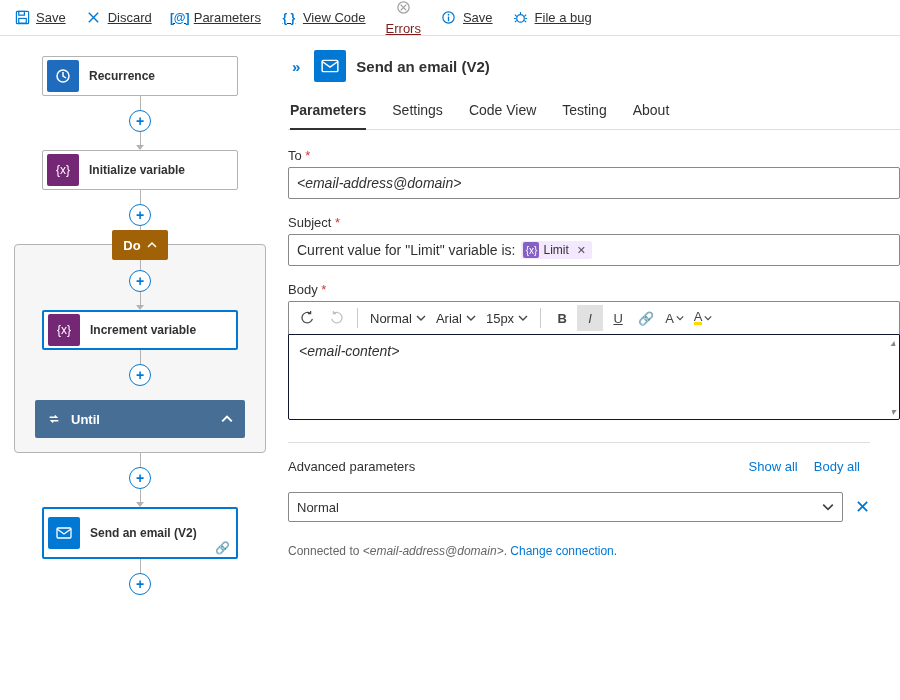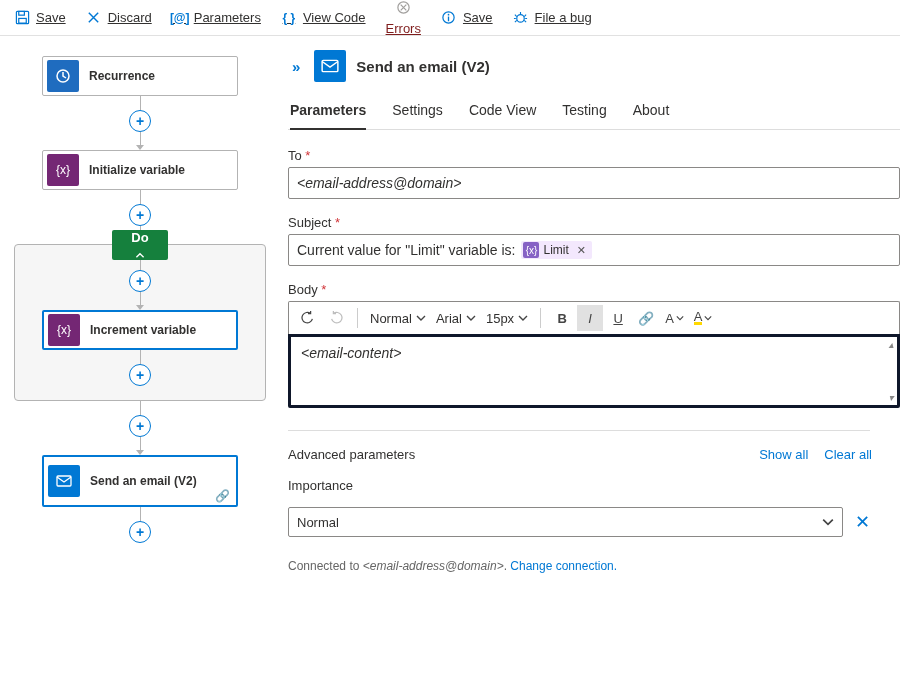--- a/index.html
+++ b/index.html
@@ -17,21 +17,21 @@
   .node.selected { border: 2px solid #0078d4; }
   .node-icon { width: 32px; height: 32px; border-radius: 2px; margin: 0 10px 0 4px; display: flex; align-items: center; justify-content: center; color: #fff; flex-shrink: 0; }
   .node-label { font-size: 12px; font-weight: 600; }
   .link-badge { position: absolute; right: 6px; bottom: 2px; color: #666; font-size: 12px; }
 
   .connector { width: 1px; height: 14px; background: #b3b3b3; }
   .arrow-down { width: 0; height: 0; border-left: 4px solid transparent; border-right: 4px solid transparent; border-top: 5px solid #b3b3b3; margin-top: -1px; }
   .plus-btn { width: 22px; height: 22px; border: 1px solid #0078d4; border-radius: 50%; color: #0078d4; display: flex; align-items: center; justify-content: center; background: #fff; font-weight: bold; font-size: 14px; cursor: pointer; }
 
   .loop-box { width: 252px; border: 1px solid #b3b3b3; border-radius: 4px; background: #f6f6f6; display: flex; flex-direction: column; align-items: center; padding-bottom: 14px; position: relative; }
-  .do-header { width: 56px; height: 30px; background: #15803d; color: #fff; display: flex; align-items: center; justify-content: center; gap: 6px; border-radius: 2px; margin-top: -15px; font-size: 13px; font-weight: 600; flex-direction: column; }
+  .do-header { width: 56px; height: 30px; background: #a16207; color: #fff; display: flex; align-items: center; justify-content: center; gap: 6px; border-radius: 2px; margin-top: -15px; font-size: 13px; font-weight: 600; }
   .until-bar { width: 210px; height: 38px; background: #476f95; color: #fff; border-radius: 2px; display: flex; align-items: center; padding: 0 12px; font-size: 13px; font-weight: 600; gap: 10px; margin-top: 14px; }
   .until-bar .chev { margin-left: auto; }
 
   
   .panel { flex: 1; padding: 10px 0 0 8px; overflow-y: auto; }
   .panel-header { display: flex; align-items: center; gap: 10px; padding: 4px 0 14px 0; }
   .collapse-chev { color: #0078d4; font-weight: bold; cursor: pointer; font-size: 15px; padding: 2px 4px; }
   .panel-icon { width: 32px; height: 32px; background: #0078d4; border-radius: 2px; display:flex; align-items:center; justify-content:center; color:#fff; }
   .panel-title { font-size: 15px; font-weight: 600; }
 
@@ -47,26 +47,26 @@
 
   .token { display: inline-flex; align-items: center; background: #f3e8fd; border-radius: 2px; padding: 1px 6px 1px 2px; margin-left: 6px; font-size: 12px; gap: 4px; }
   .token-ico { width: 16px; height: 16px; background: #8661c5; border-radius: 2px; display:flex; align-items:center; justify-content:center; color:#fff; font-size:10px; }
   .token-x { cursor: pointer; color: #555; font-size: 11px; margin-left: 4px; }
 
   .rte-toolbar { display:flex; align-items:center; gap:2px; border:1px solid #8a8886; border-bottom: none; border-radius: 2px 2px 0 0; padding: 3px 6px; }
   .rte-btn { min-width: 26px; height: 26px; display:flex; align-items:center; justify-content:center; cursor:pointer; color:#444; font-size:13px; padding: 0 4px; }
   .rte-btn.sel { font-size:13px; color:#323130; }
   .rte-sep { width:1px; height:20px; background:#ccc; margin: 0 6px; }
   .rte-active { background:#e1e1e1; }
-  .rte-body { border:3px solid #0f172a; border-radius: 0 0 2px 2px; height: 74px; padding: 8px 10px; font-style: italic; font-size:14px; position:relative; }
+  .rte-body { border:1px solid #0f172a; border-radius: 0 0 2px 2px; height: 86px; padding: 8px 10px; font-style: italic; font-size:14px; position:relative; }
   .scroll-tri { position:absolute; right:0; width:12px; text-align:center; color:#888; font-size:10px; }
 
   hr.sep { border: none; border-top: 1px solid #ddd; margin: 22px 30px 16px 0; }
 
-  .adv-row { display:flex; align-items:center; gap:16px; padding-right: 28px; }
+  .adv-row { display:flex; align-items:center; gap:16px; padding-right: 40px; }
   .showing-select { flex:1; }
   .select-box { height: 30px; border:1px solid #8a8886; border-radius:2px; display:flex; align-items:center; padding: 0 8px; justify-content:space-between; background:#fff; cursor:pointer; }
   .link-btn { color:#0078d4; font-size:13px; cursor:pointer; padding-bottom: 4px; }
 
   .importance-row { display:flex; align-items:center; gap:12px; padding-right: 30px; margin-top: 14px; }
   .importance-row .select-box { flex:1; }
   .close-x { color:#0078d4; cursor:pointer; font-size:18px; }
 
   .conn-line { font-size: 12px; color:#666; margin-top: 22px; }
   .conn-line a { color:#0078d4; cursor:pointer; }
@@ -179,20 +179,29 @@
       <div class="node selected">
         <div class="node-icon" style="background:#742774">
             <span style="font-size:12px">{x}</span>
           </div>
         <span class="node-label">Increment variable</span>
       </div>
 
       <div class="connector"></div>
       <div class="plus-btn">+</div>
 
+      <div class="until-bar">
+        <svg width="14" height="14" viewBox="0 0 16 16">
+            <path d="M3 6 H11 L9 4 M13 10 H5 L7 12" stroke="#fff" stroke-width="1.5" fill="none"></path>
+          </svg>
+        <span>Until</span>
+        <svg class="chev chev-svg" width="12" height="12" viewBox="0 0 10 10">
+            <path d="M1 7 L5 3 L9 7" stroke="#fff" stroke-width="1.6" fill="none"></path>
+          </svg>
+      </div>
     </div>
 
     <div class="connector"></div>
     <div class="plus-btn">+</div>
     <div class="connector"></div>
       <div class="arrow-down"></div>
 
     <div class="node selected" style="height:52px; flex-wrap:wrap; align-content:center;">
       <div class="node-icon" style="background:#0078d4">
         <svg width="16" height="16" viewBox="0 0 16 16">
@@ -309,26 +318,23 @@
       </div>
     </div>
 
     <hr class="sep">
 
     <div class="adv-row">
       <div class="showing-select">
         <div class="field-label">Advanced parameters</div>
       </div>
       <span class="link-btn">Show all</span>
-      <span class="link-btn">Clear all</span>
-    </div>
-
-    <div style="margin-top:12px; padding-right:30px;">
-      <div class="field-label">Importance</div>
-    </div>
+      <span class="link-btn">Body all</span>
+    </div>
+
     <div class="importance-row">
       <div class="select-box">
         <span>Normal</span>
         <svg width="12" height="12" viewBox="0 0 10 10">
             <path d="M1 3 L5 7 L9 3" stroke="#444" stroke-width="1.4" fill="none"></path>
           </svg>
       </div>
       <span class="close-x">✕</span>
     </div>
 

